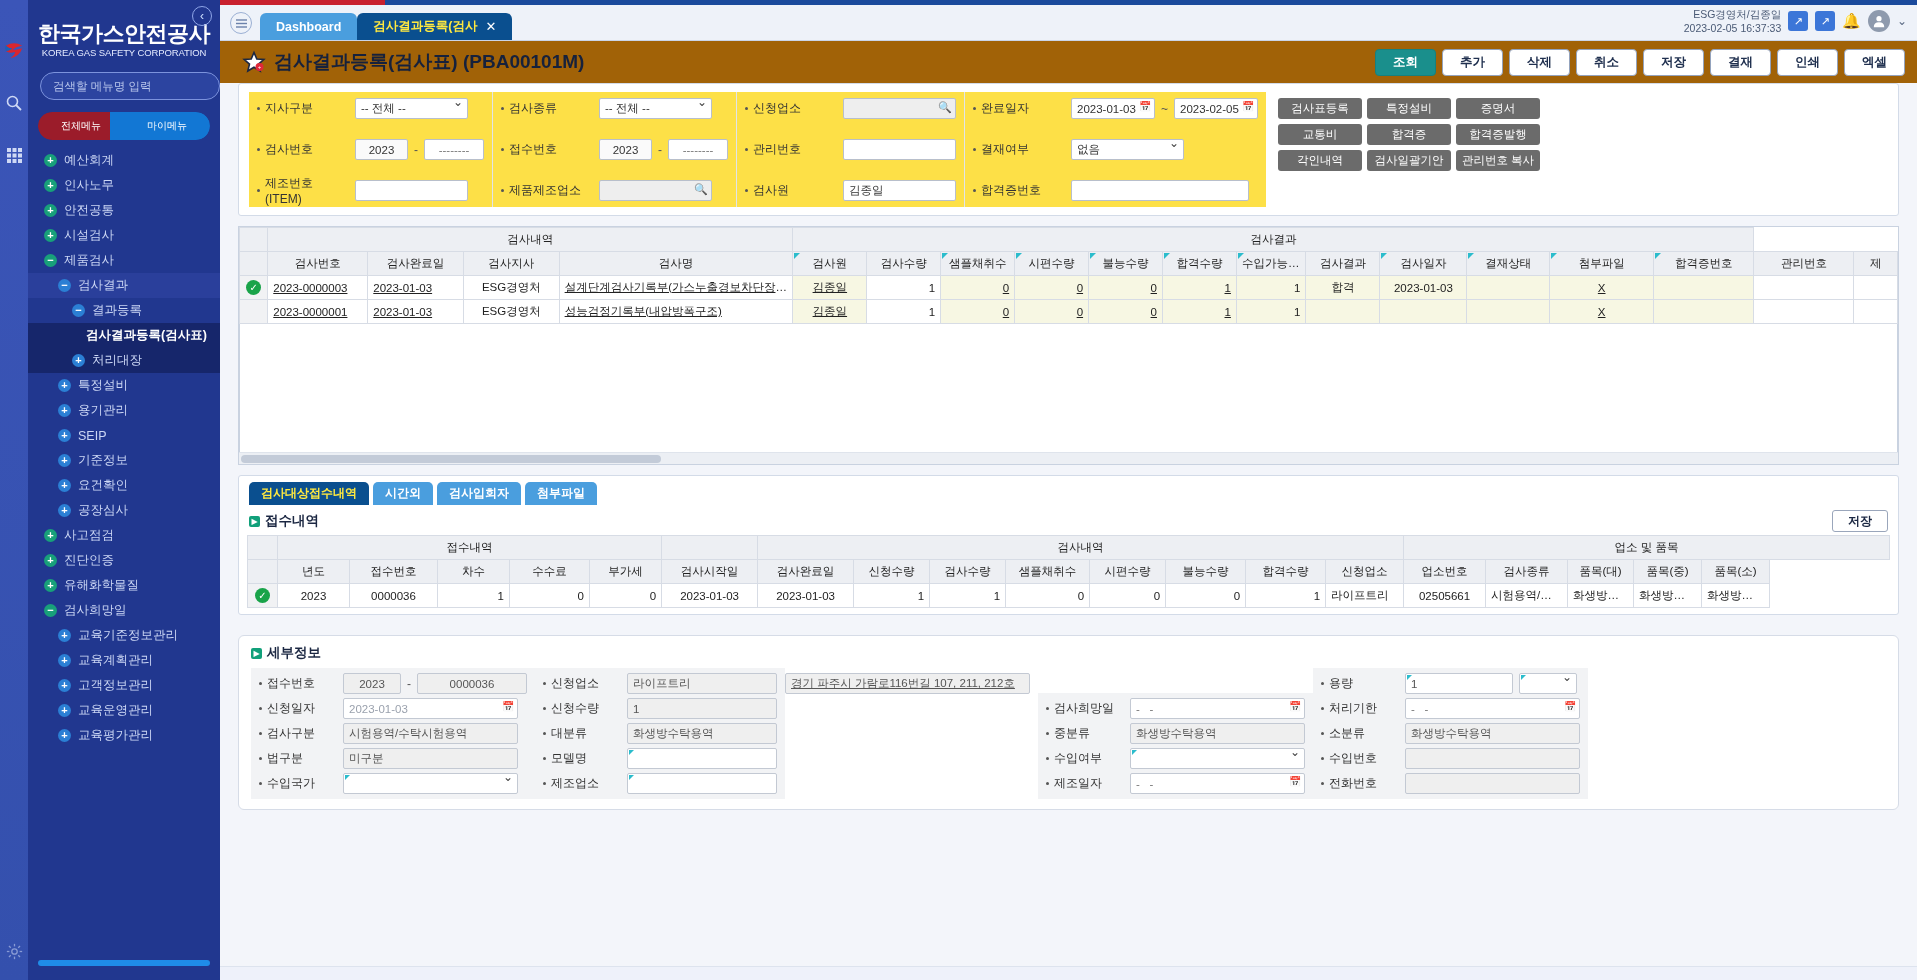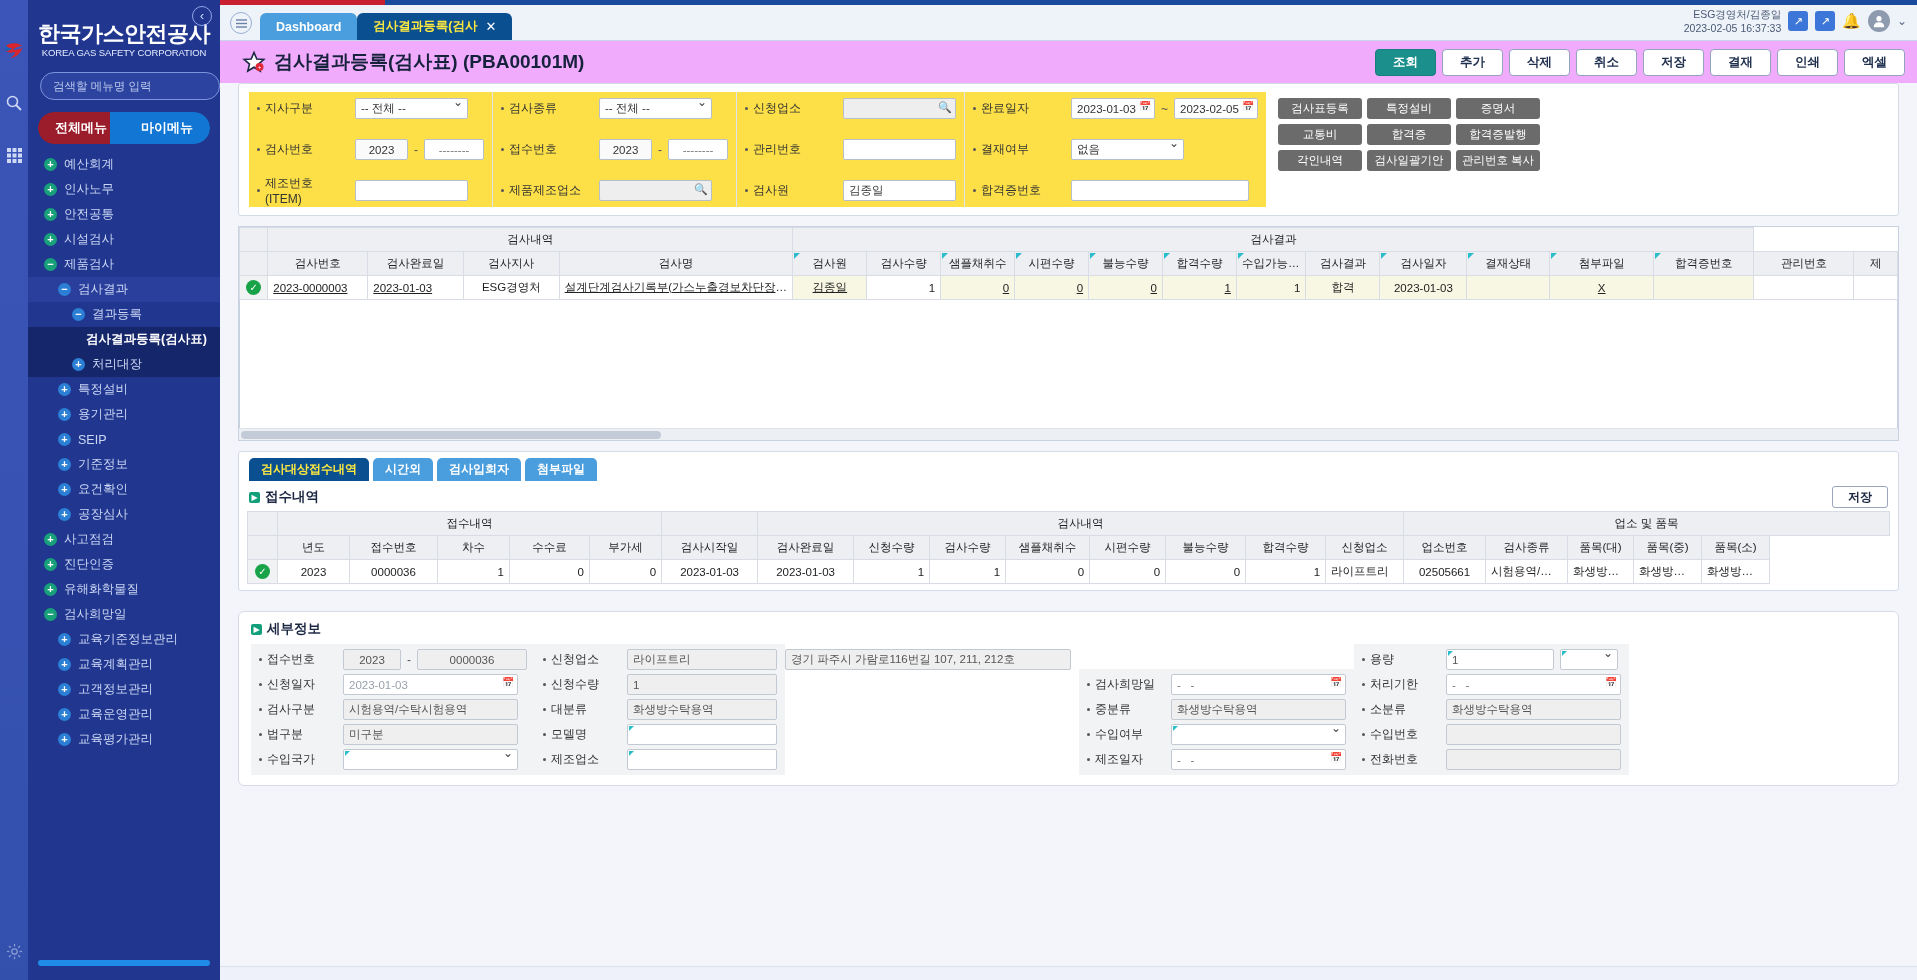--- a/index.html
+++ b/index.html
@@ -45,21 +45,21 @@
     margin: 10px 12px 0 12px; display:flex; align-items:center; gap:4px;
   }
   .sb-search input {
     flex: 1; height: 28px; border-radius: 14px; border: 1px solid #7c93dd;
     background: #2c44a0; color:#fff; padding: 0 12px; font-size: 11.5px;
     outline: none; font-family: inherit;
   }
   .sb-search input::placeholder { color:#b9c6ec; }
   .sb-tabs { display:flex; margin: 12px 10px 0 10px; border-radius: 16px; overflow: hidden; }
   .sb-tab {
-    flex:1; text-align:center; padding: 7px 0; font-size: 13px; font-weight: bold;
+    flex:1; text-align:center; padding: 7px 0; font-size: 10px; font-weight: normal;
     color:#fff; cursor:pointer;
   }
   .sb-tab.red { background:#9b1c2a; border-radius: 16px 16px 16px 16px; }
   .sb-tab.blue { background:#1277d4; border-radius: 0 16px 16px 0; margin-left:-14px; padding-left: 14px;}
   .sb-menu { margin-top: 8px; overflow:hidden; flex:1; }
   .mi {
     display:flex; align-items:center; gap:7px;
     height: 25px; color:#ccd7f5; font-size: 12.5px; cursor:pointer;
   }
   .mi .dot {
@@ -103,21 +103,21 @@
   .userbox {
     position:absolute; right: 10px; top: 2px; display:flex; align-items:center; gap:7px;
   }
   .userbox .ut { text-align:right; font-size:10.5px; color:#4a5a75; line-height:1.35; }
   .sq-btn { width:20px;height:20px;background:#3c76d8;border-radius:3px;color:#fff;
             display:flex;align-items:center;justify-content:center;font-size:11px;cursor:pointer;}
   .avatar { width:22px;height:22px;border-radius:50%;background:#8e9aad;color:#fff;
             display:flex;align-items:center;justify-content:center;font-size:12px;}
 
   .titlerow {
-    height: 42px; display:flex; align-items:center; padding: 0 12px 0 22px; background:#f0abfc;
+    height: 42px; display:flex; align-items:center; padding: 0 12px 0 22px; background:#a16207;
   }
   .star { position:relative; width:24px;height:24px;margin-right:8px; }
   .page-title { font-size: 19px; font-weight:bold; color:#16213c; }
   .actions { margin-left:auto; display:flex; gap:6px; }
   .abtn {
     min-width: 61px; height: 27px; border:1px solid #94a3bd; background:#fff;
     border-radius: 4px; font-size: 12.5px; font-weight:bold; color:#20304f; cursor:pointer;
     font-family:inherit; padding: 0 8px;
   }
   .abtn.on { background:#1a8f8c; border-color:#17807d; color:#fff; }
@@ -205,21 +205,21 @@
   .dcol.plain { background:transparent; }
   .drow { display:flex; align-items:center; height:21px; gap:6px; }
   .dlab { font-size:12px; color:#333; width:78px; display:flex;align-items:center;gap:5px;}
   .dlab .b { width:3px;height:3px;background:#555;border-radius:50%;flex:0 0 3px;}
   .di {
     height:21px; border:1px solid #c3c9d3; background:#efefef; color:#555;
     border-radius:2px; font-size:11.5px; padding:0 5px; font-family:inherit; outline:none;
   }
   .di.w150 { width:150px; }
   .di.w175 { width:175px; }
-  .di.w245 { width:286px; }
+  .di.w245 { width:245px;text-decoration:underline; }
   .di.w60 { width:58px; text-align:center;}
   .di.w110 { width:110px; text-align:center;}
   .di.editable { background:#fff; }
   .di.date { background:#fff; color:#9aa1ad; }
   .marker { position:relative; display:inline-flex; }
   .marker::before{ content:""; position:absolute; left:2px; top:2px; z-index:2;
     border-top:5px solid #2bbccc; border-right:5px solid transparent; }
   .footer-strip { height: 14px; background:#eef1fa; margin-top:auto; border-top:1px solid #dde3ee;}
 </style>
 </head>
@@ -646,20 +646,41 @@
                 <td class="white link">설계단계검사기록부(가스누출경보차단장치)</td>
                 <td class="yellow c link">김종일</td>
                 <td class="white r">1</td>
                 <td class="yellow r link">0</td>
                 <td class="yellow r link">0</td>
                 <td class="yellow r link">0</td>
                 <td class="yellow r link">1</td>
                 <td class="yellow r">1</td>
                 <td class="yellow c">합격</td>
                 <td class="yellow c">2023-01-03</td>
+                <td class="yellow"></td>
+                <td class="yellow c link">X</td>
+                <td class="yellow"></td>
+                <td class="white"></td>
+                <td class="white"></td>
+              </tr>
+              <tr>
+                <td class="c" style="background: rgb(241, 242, 244);"></td>
+                <td class="white link">2023-0000001</td>
+                <td class="white link">2023-01-03</td>
+                <td class="white c">ESG경영처</td>
+                <td class="white link">성능검정기록부(내압방폭구조)</td>
+                <td class="yellow c link">김종일</td>
+                <td class="white r">1</td>
+                <td class="yellow r link">0</td>
+                <td class="yellow r link">0</td>
+                <td class="yellow r link">0</td>
+                <td class="yellow r link">1</td>
+                <td class="yellow r">1</td>
+                <td class="yellow c"></td>
+                <td class="yellow c"></td>
                 <td class="yellow"></td>
                 <td class="yellow c link">X</td>
                 <td class="yellow"></td>
                 <td class="white"></td>
                 <td class="white"></td>
               </tr>
             </tbody>
           </table>
       </div>
       <div class="grid-empty"></div>

